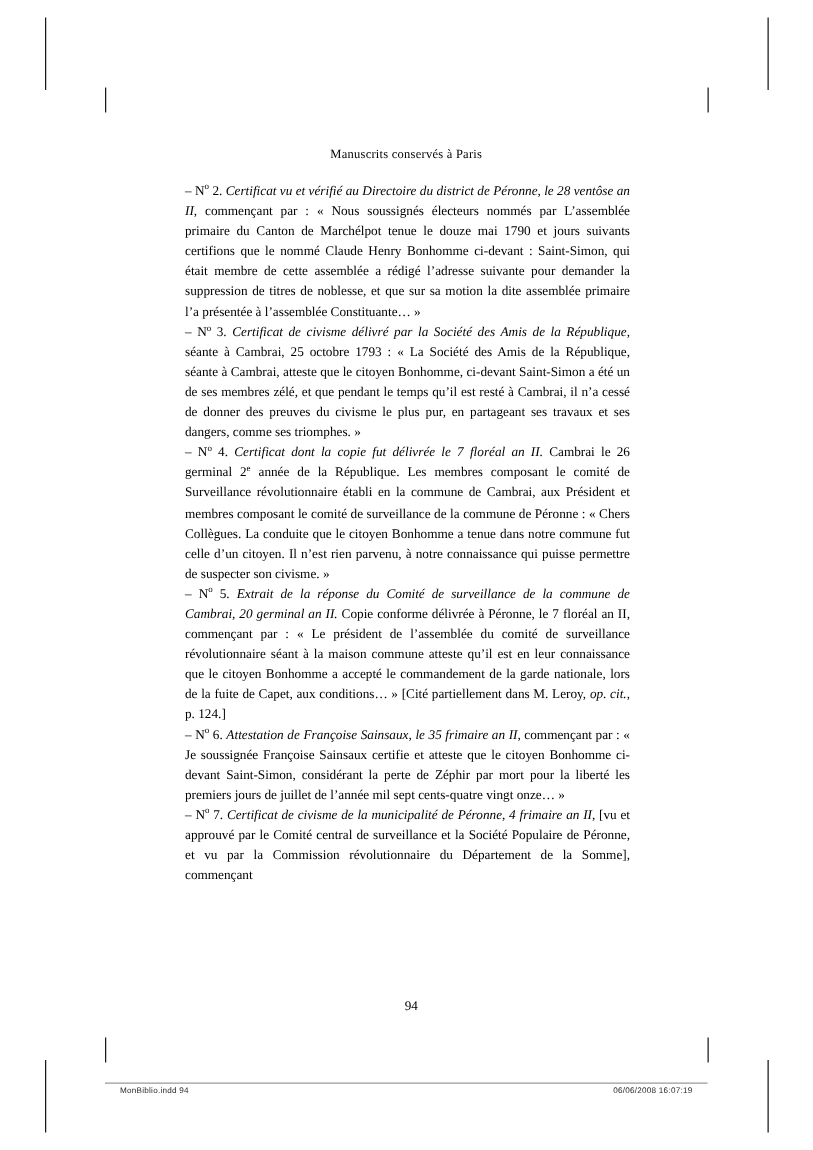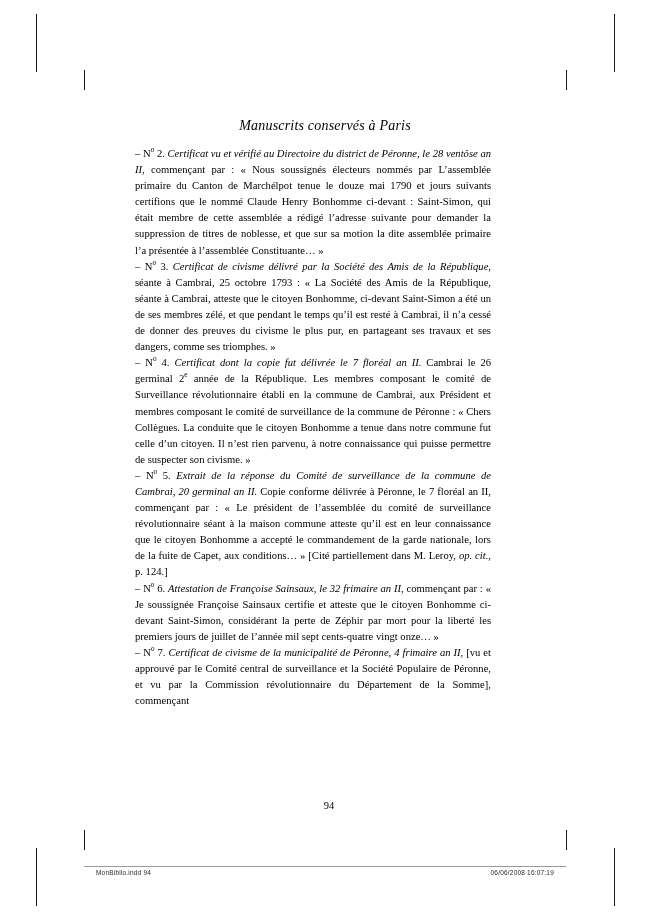--- a/index.html
+++ b/index.html
@@ -42,28 +42,27 @@
     width: 650px;
     height: 920px;
   }
 
   .running-head {
     position: absolute;
     left: 0;
     top: 118px;
     width: 650px;
     text-align: center;
-    font-style: italic;
-    font-size: 14px;
+    font-size: 10px;
     letter-spacing: 0.2px;
   }
 
   .textblock {
     position: absolute;
-    left: 135px;
+    left: 148px;
     top: 146px;
     width: 356px;
     font-size: 10.6px;
     line-height: 16.1px;
     text-align: justify;
     text-justify: inter-word;
     hyphens: auto;
   }
 
   .para {
@@ -117,21 +116,21 @@
 
 <div class="page">
 
   <div class="running-head">Manuscrits conservés à Paris</div>
 
   <div class="textblock">
     <p class="para">– N<span class="sup">o</span> 2. <span class="it">Certificat vu et vérifié au Directoire du district de Péronne, le 28 ventôse an II</span>, commençant par : « Nous soussignés électeurs nommés par L’assemblée primaire du Canton de Marchélpot tenue le douze mai 1790 et jours suivants certifions que le nommé Claude Henry Bonhomme ci-devant : Saint-Simon, qui était membre de cette assemblée a rédigé l’adresse suivante pour demander la suppression de titres de noblesse, et que sur sa motion la dite assemblée primaire l’a présentée à l’assemblée Constituante… »</p>
     <p class="para">– N<span class="sup">o</span> 3. <span class="it">Certificat de civisme délivré par la Société des Amis de la République</span>, séante à Cambrai, 25 octobre 1793 : « La Société des Amis de la République, séante à Cambrai, atteste que le citoyen Bonhomme, ci-devant Saint-Simon a été un de ses membres zélé, et que pendant le temps qu’il est resté à Cambrai, il n’a cessé de donner des preuves du civisme le plus pur, en partageant ses travaux et ses dangers, comme ses triomphes. »</p>
     <p class="para">– N<span class="sup">o</span> 4. <span class="it">Certificat dont la copie fut délivrée le 7 floréal an II.</span> Cambrai le 26 germinal 2<span class="sup">e</span> année de la République. Les membres composant le comité de Surveillance révolutionnaire établi en la commune de Cambrai, aux Président et membres composant le comité de surveillance de la commune de Péronne : « Chers Collègues. La conduite que le citoyen Bonhomme a tenue dans notre commune fut celle d’un citoyen. Il n’est rien parvenu, à notre connaissance qui puisse permettre de suspecter son civisme. »</p>
     <p class="para">– N<span class="sup">o</span> 5. <span class="it">Extrait de la réponse du Comité de surveillance de la commune de Cambrai, 20 germinal an II.</span> Copie conforme délivrée à Péronne, le 7 floréal an II, commençant par : « Le président de l’assemblée du comité de surveillance révolutionnaire séant à la maison commune atteste qu’il est en leur connaissance que le citoyen Bonhomme a accepté le commandement de la garde nationale, lors de la fuite de Capet, aux conditions… » [Cité partiellement dans M. Leroy, <span class="it">op. cit.</span>, p. 124.]</p>
-    <p class="para">– N<span class="sup">o</span> 6. <span class="it">Attestation de Françoise Sainsaux, le 32 frimaire an II</span>, commençant par : « Je soussignée Françoise Sainsaux certifie et atteste que le citoyen Bonhomme ci-devant Saint-Simon, considérant la perte de Zéphir par mort pour la liberté les premiers jours de juillet de l’année mil sept cents-quatre vingt onze… »</p>
+    <p class="para">– N<span class="sup">o</span> 6. <span class="it">Attestation de Françoise Sainsaux, le 35 frimaire an II</span>, commençant par : « Je soussignée Françoise Sainsaux certifie et atteste que le citoyen Bonhomme ci-devant Saint-Simon, considérant la perte de Zéphir par mort pour la liberté les premiers jours de juillet de l’année mil sept cents-quatre vingt onze… »</p>
     <p class="para">– N<span class="sup">o</span> 7. <span class="it">Certificat de civisme de la municipalité de Péronne, 4 frimaire an II</span>, [vu et approuvé par le Comité central de surveillance et la Société Populaire de Péronne, et vu par la Commission révolutionnaire du Département de la Somme], commençant</p>
   </div>
 
   <div class="folio">94</div>
 
 </div>
 
 <div class="slug-rule"></div>
 <div class="slug left">MonBiblio.indd   94</div>
 <div class="slug right">06/06/2008   16:07:19</div>

